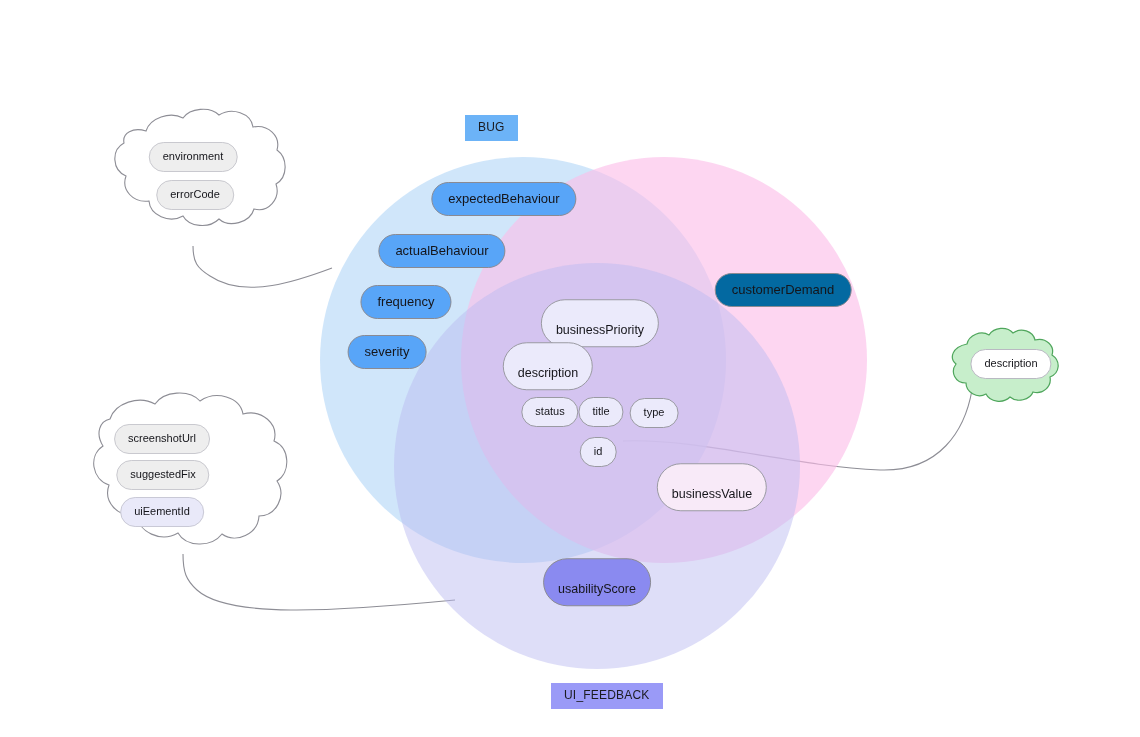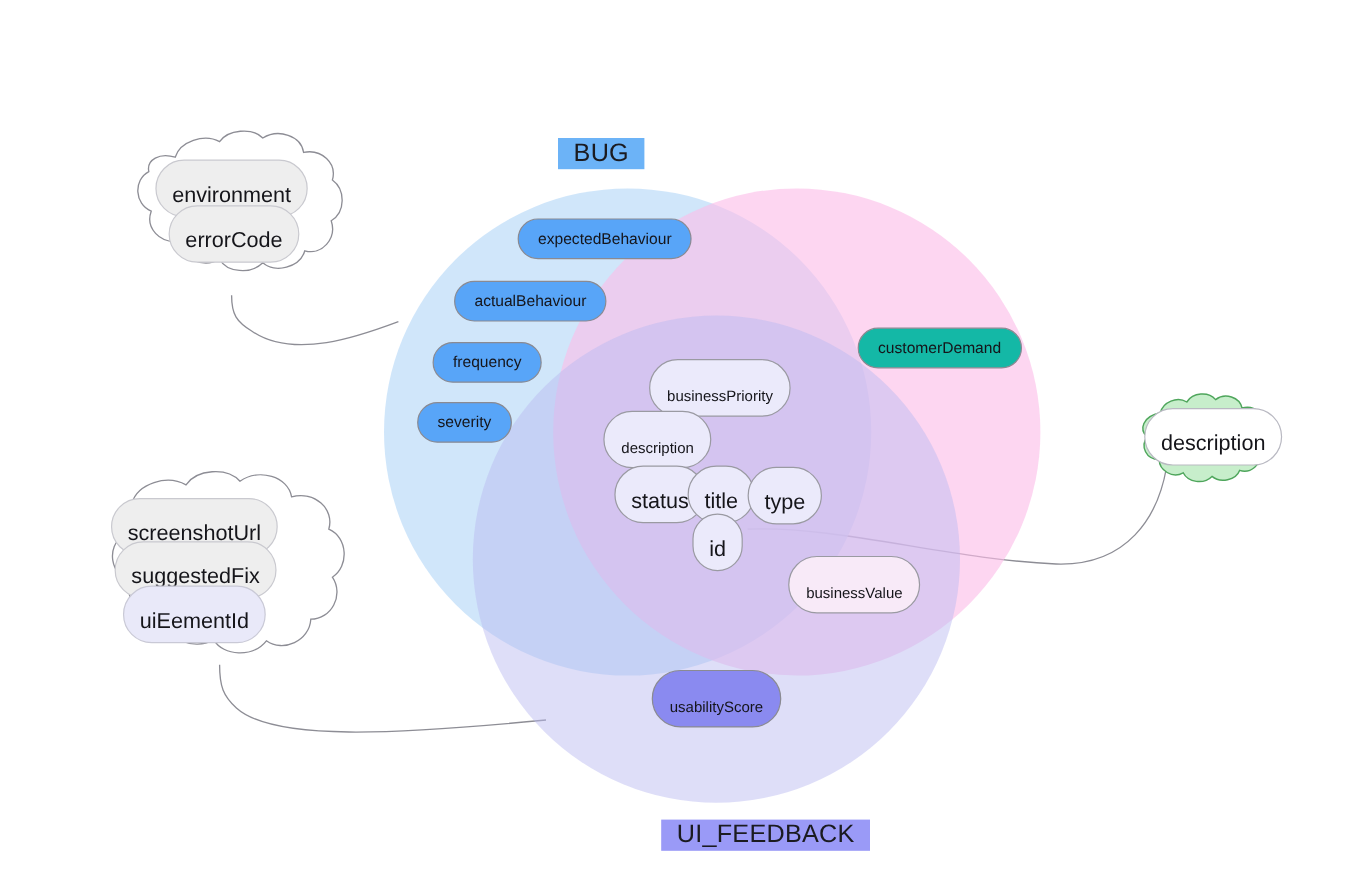--- a/index.html
+++ b/index.html
@@ -23,21 +23,21 @@
     position: absolute;
     left: 0;
     top: 0;
     width: 1140px;
     height: 737px;
   }
 
   
   .set-title {
     position: absolute;
-    font-size: 21px;
+    font-size: 12px;
     font-weight: 400;
     color: #1b1b20;
     letter-spacing: 0.2px;
     padding: 4px 13px 5px 13px;
     white-space: nowrap;
     line-height: 17px;
   }
 
   
   .pill {
@@ -47,28 +47,28 @@
     white-space: nowrap;
     line-height: 1;
     display: flex;
     align-items: center;
     justify-content: center;
     color: #15151a;
     box-sizing: border-box;
   }
   .pill.big  { font-size: 13px; padding: 9px 16px 10px 16px; }
   .pill.mid  { font-size: 12.5px; padding: 24px 14px 9px 14px; }
-  .pill.sm   { font-size: 18px; padding: 19px 13px 9px 13px; }
+  .pill.sm   { font-size: 11px; padding: 8px 13px 9px 13px; }
 
   .pill-bug {
     background: #58a5f8;
     border: 1px solid #8a8a92;
   }
   .pill-feature {
-    background: #14b8a6;
+    background: #0369a1;
     border: 1px solid #8a8a92;
   }
   .pill-ui {
     background: #8a8af0;
     border: 1px solid #8a8a92;
   }
   .pill-center {
     background: #ebeafb;
     border: 1px solid #9a9aa2;
   }

